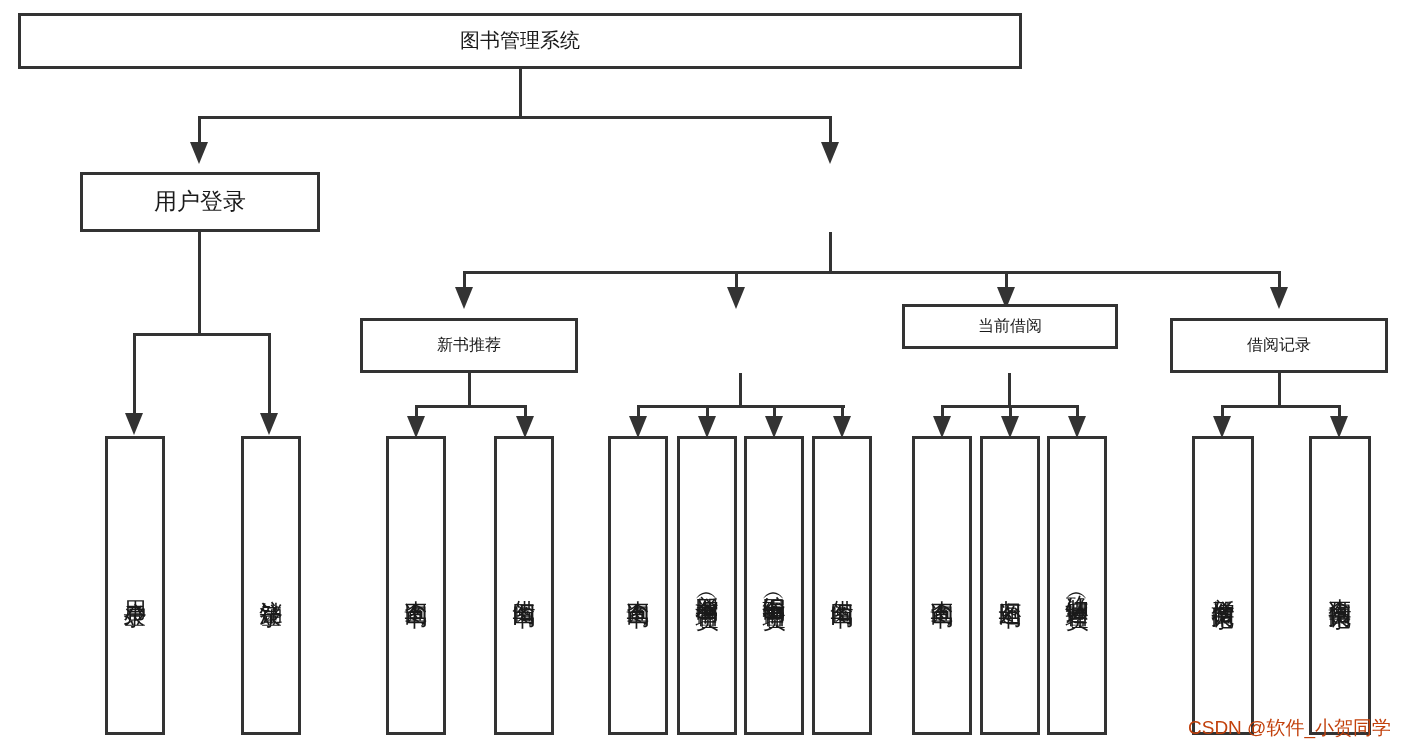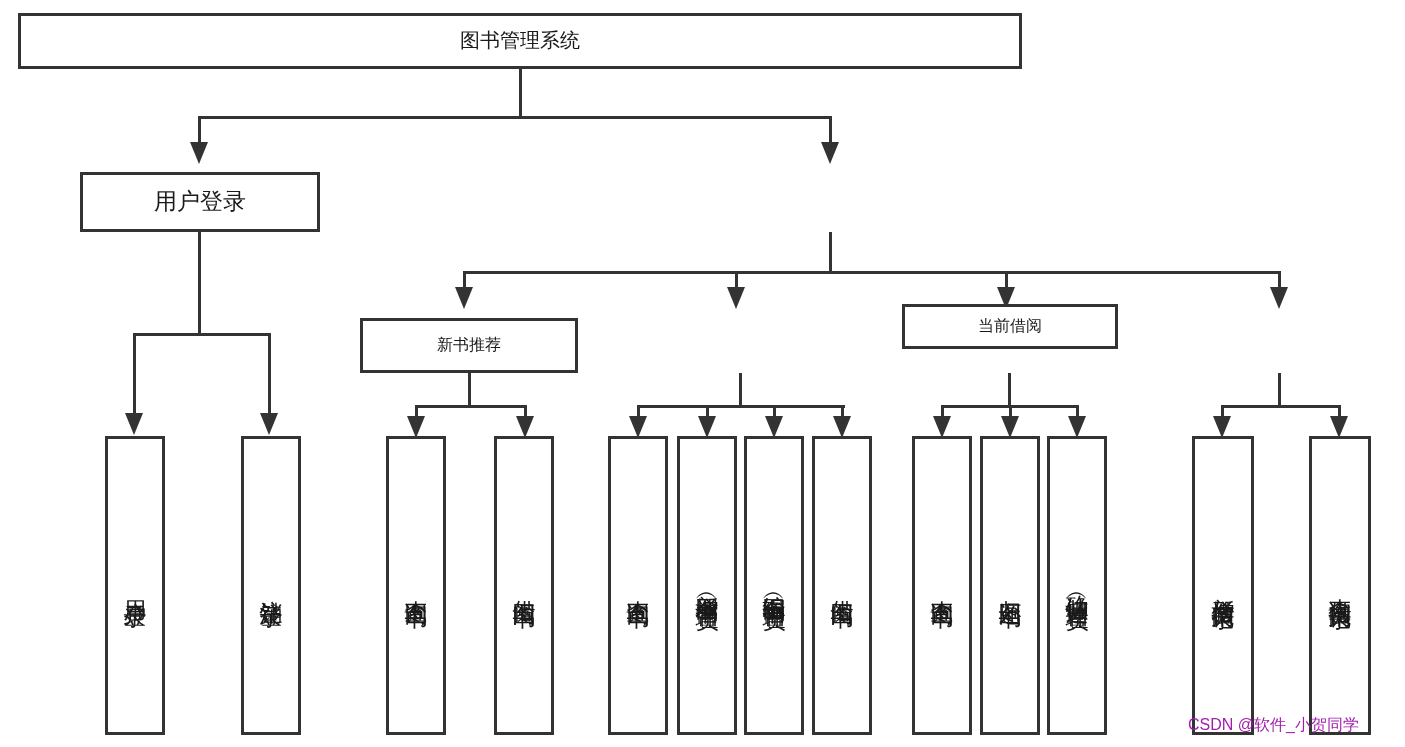--- a/index.html
+++ b/index.html
@@ -62,22 +62,22 @@
   .arrow {
     position: absolute;
     width: 0;
     height: 0;
     border-left: 9px solid transparent;
     border-right: 9px solid transparent;
     border-top: 22px solid #333333;
   }
   .watermark {
     position: absolute;
-    color: #a21caf;
-    font-size: 16px;
+    color: #c2410c;
+    font-size: 19px;
     white-space: nowrap;
     pointer-events: none;
   }
 </style>
 </head>
 <body>
 
 <div id="canvas">
 
   <div class="node root" style="left:18px; top:13px; width:1004px; height:56px;">
@@ -116,20 +116,23 @@
   <div class="arrow" style="left:997px; top:287px;"></div>
 
   <div class="edge-v" style="left:1278px; top:271px; width:3px; height:18px;"></div>
   <div class="arrow" style="left:1270px; top:287px;"></div>
 
   <div class="node l3" style="left:360px; top:318px; width:218px; height:55px;">
     <span class="node-label">新书推荐</span>
   </div>
   <div class="node l3" style="left:902px; top:304px; width:216px; height:45px;">
     <span class="node-label">当前借阅</span>
+  </div>
+  <div class="node l3" style="left:1170px; top:318px; width:218px; height:55px;">
+    <span class="node-label">借阅记录</span>
   </div>
 
   <div class="edge-v" style="left:468px; top:373px; width:3px; height:35px;"></div>
   <div class="edge-h" style="left:415px; top:405px; width:112px; height:3px;"></div>
   <div class="edge-v" style="left:415px; top:405px; width:3px; height:15px;"></div>
   <div class="arrow" style="left:407px; top:416px;"></div>
   <div class="edge-v" style="left:524px; top:405px; width:3px; height:15px;"></div>
   <div class="arrow" style="left:516px; top:416px;"></div>
 
   <div class="edge-v" style="left:739px; top:373px; width:3px; height:35px;"></div>

